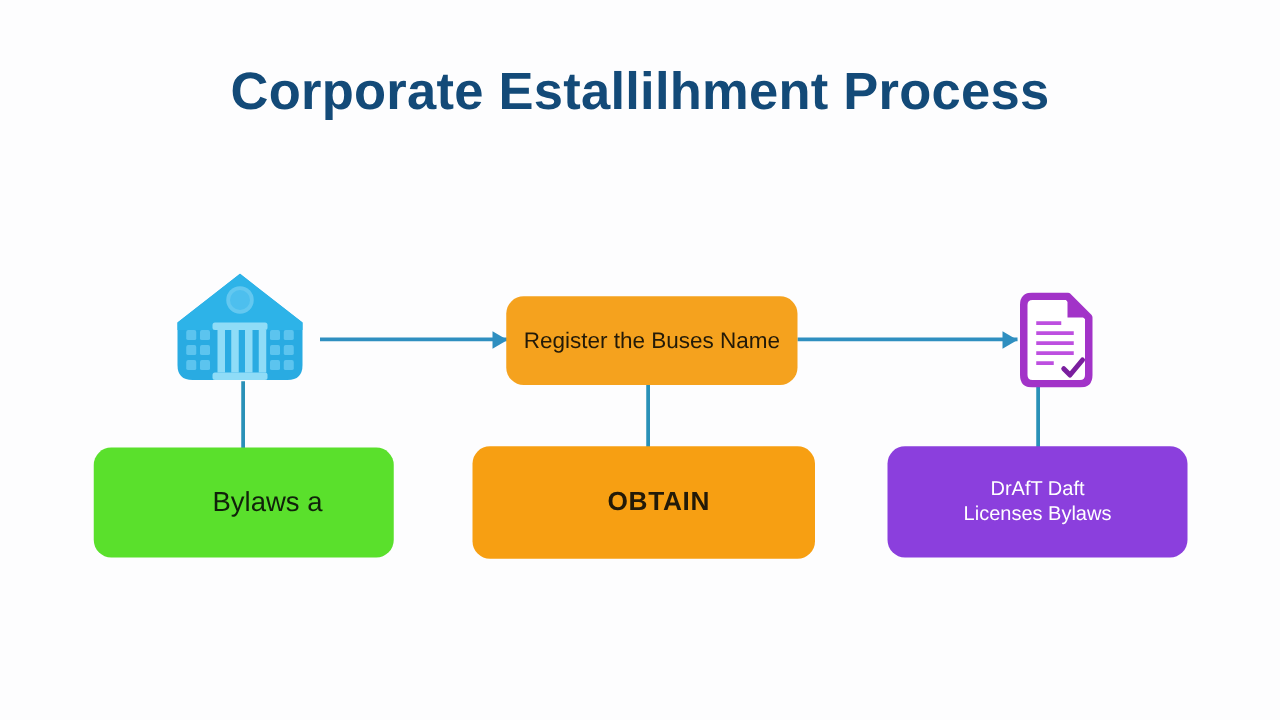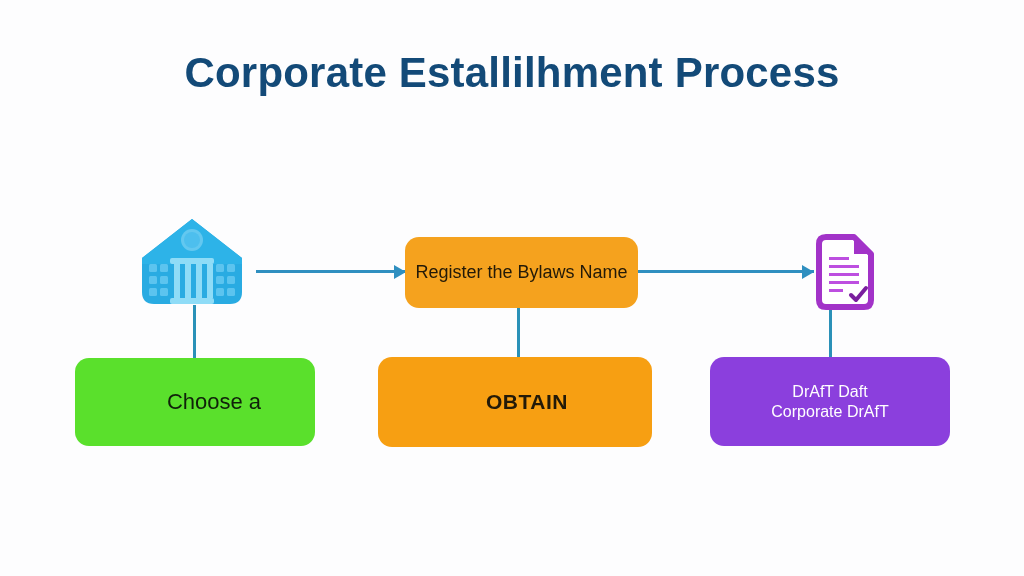--- a/index.html
+++ b/index.html
@@ -186,36 +186,36 @@
       <rect x="16" y="23" width="20" height="3" fill="#bd4fe0"></rect>
       <rect x="16" y="31" width="30" height="3" fill="#bd4fe0"></rect>
       <rect x="16" y="39" width="30" height="3" fill="#bd4fe0"></rect>
       <rect x="16" y="47" width="30" height="3" fill="#bd4fe0"></rect>
       <rect x="16" y="55" width="14" height="3" fill="#bd4fe0"></rect>
       <path d="M38 61 L43 66 L53 54" fill="none" stroke="#7a1f9e" stroke-width="4" stroke-linecap="round" stroke-linejoin="round"></path>
     </svg>
   </div>
 
   <div class="node-box box-orange-top">
-    <span class="box-label">Register the Bylaws Name</span>
+    <span class="box-label">Register the Buses Name</span>
   </div>
 
   <div class="node-box box-green">
     <span>
-      <span class="box-label">Choose a</span>
+      <span class="box-label">Bylaws a</span>
     </span>
   </div>
 
   <div class="node-box box-orange-bottom">
 
     <span>
       <span class="box-label label-strong">OBTAIN</span>
     </span>
   </div>
 
   <div class="node-box box-purple">
     <span>
       <span class="box-label">DrAfT Daft</span>
-      <span class="box-label">Corporate DrAfT</span>
+      <span class="box-label">Licenses Bylaws</span>
     </span>
   </div>
 
 </div>
 
 </body></html>

